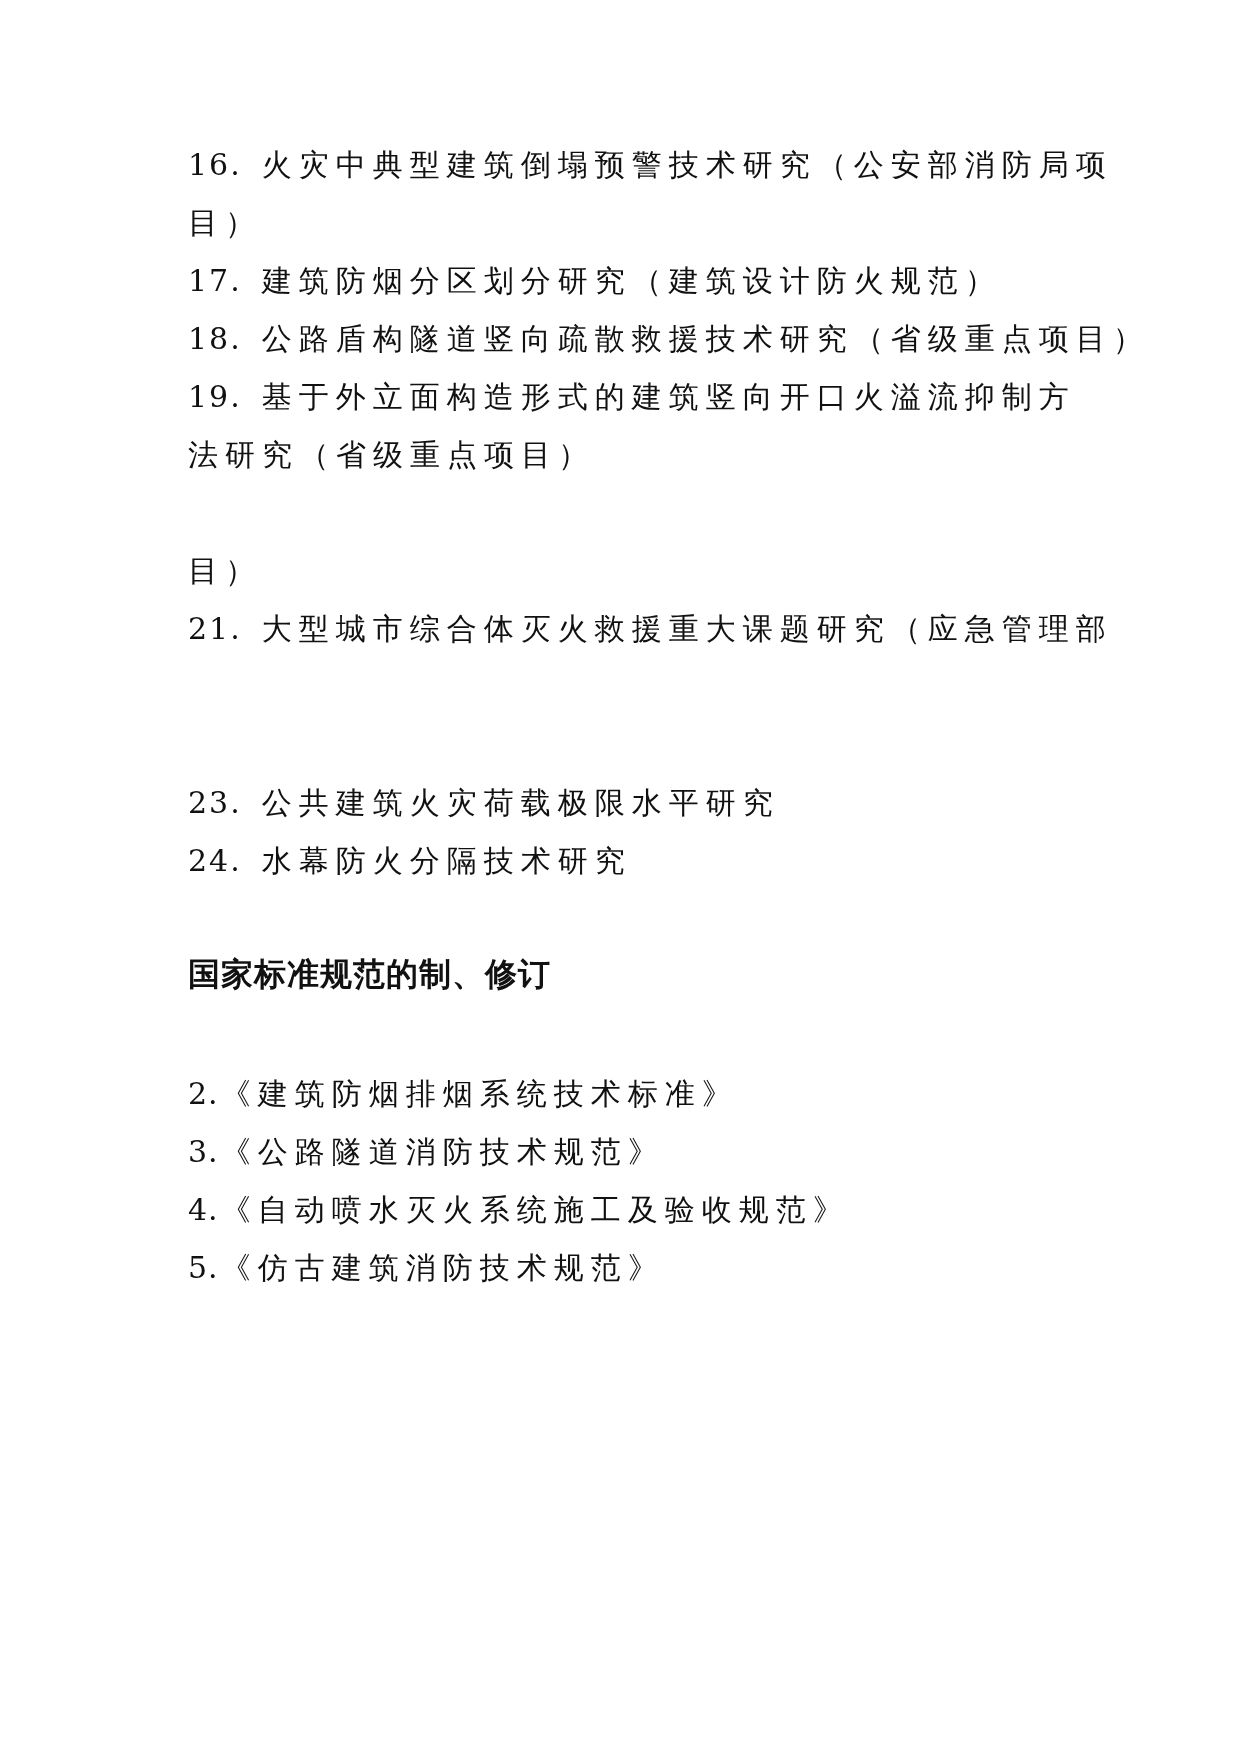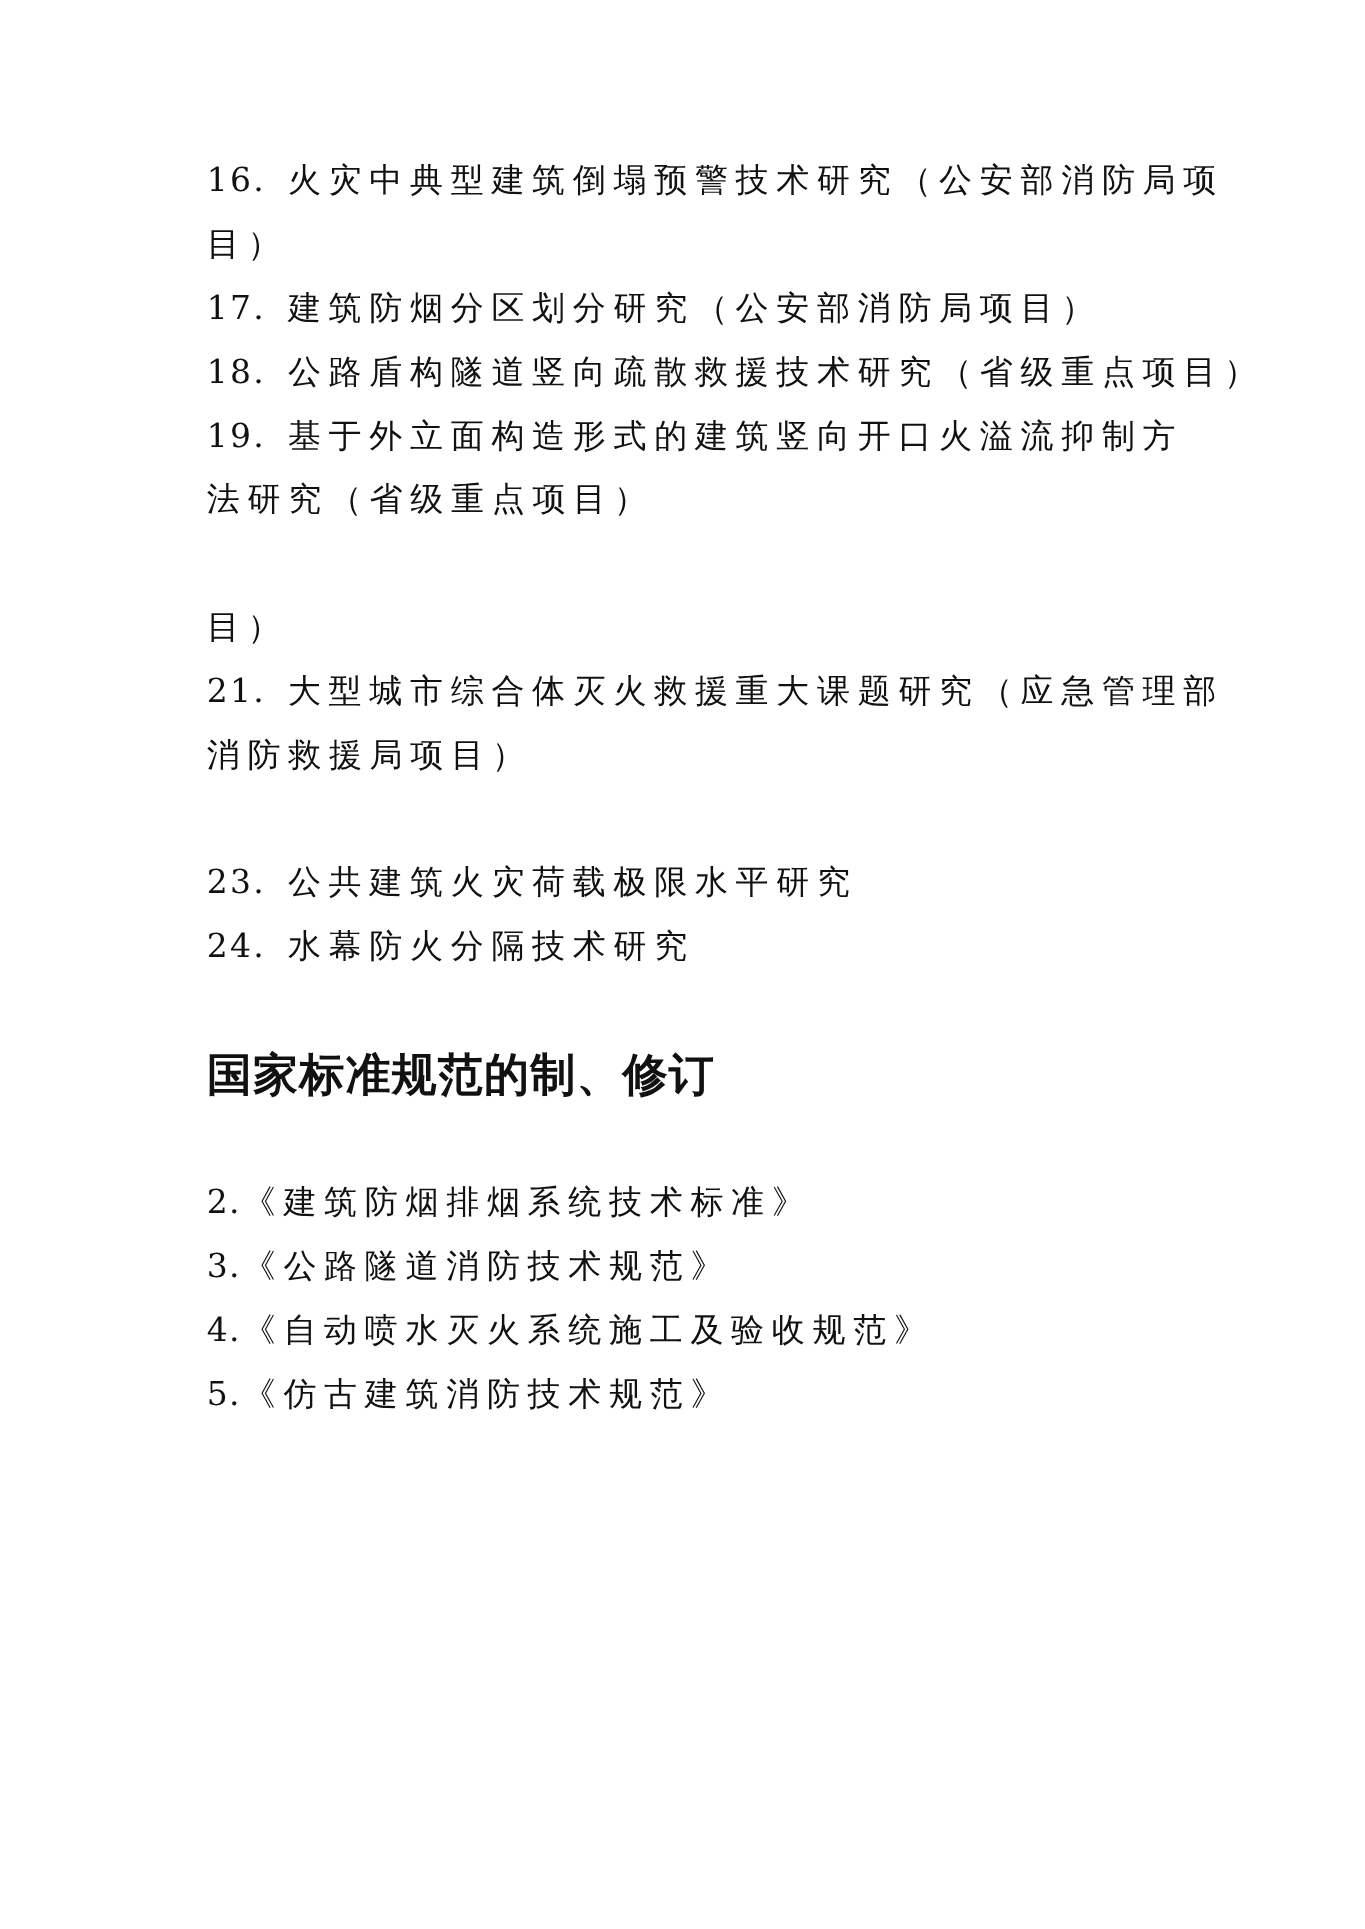--- a/index.html
+++ b/index.html
@@ -1,62 +1,59 @@
 <!DOCTYPE html>
 <html><head>
 <meta charset="utf-8">
 <style>
   html, body { margin: 0; padding: 0; background: #ffffff; }
   body { width: 1241px; height: 1754px; position: relative; overflow: hidden;
          font-family: "DejaVu Serif", "Liberation Serif", serif; color: #111111; }
   .page { position: absolute; left: 0; top: 0; width: 1223px; height: 1754px; background: #ffffff; }
   .line { position: absolute; left: 188px; font-size: 30px; line-height: 40px;
           letter-spacing: 7px; white-space: nowrap; }
-  .heading { position: absolute; left: 188px; font-size: 41px; line-height: 40px;
-             font-weight: bold; font-family: Liberation Sans, sans-serif;
+  .heading { position: absolute; left: 188px; font-size: 32px; line-height: 40px;
+             font-weight: bold; font-family: Liberation Mono, monospace;
              letter-spacing: 1px; white-space: nowrap; }
   .num { display: inline-block; letter-spacing: 2px; margin-right: 20px; }
   .num-std { display: inline-block; letter-spacing: 1px; margin-right: 2px; }
 </style>
 </head>
 <body>
 
 <div class="page">
 
   <div class="line" style="top:145px">
     <span class="num">16.</span><span>火灾中典型建筑倒塌预警技术研究（公安部消防局项</span>
   </div>
   <div class="line" style="top:203px">
     <span>目）</span>
   </div>
 
   <div class="line" style="top:261px">
-    <span class="num">17.</span><span>建筑防烟分区划分研究（公安部消防局项目）</span>
+    <span class="num">17.</span><span>建筑防烟分区划分研究（建筑设计防火规范）</span>
   </div>
 
   <div class="line" style="top:319px">
     <span class="num">18.</span><span>公路盾构隧道竖向疏散救援技术研究（省级重点项目）</span>
   </div>
 
   <div class="line" style="top:377px">
     <span class="num">19.</span><span>基于外立面构造形式的建筑竖向开口火溢流抑制方</span>
   </div>
   <div class="line" style="top:435px">
     <span>法研究（省级重点项目）</span>
   </div>
 
   <div class="line" style="top:551px">
     <span>目）</span>
   </div>
 
   <div class="line" style="top:609px">
     <span class="num">21.</span><span>大型城市综合体灭火救援重大课题研究（应急管理部</span>
-  </div>
-  <div class="line" style="top:667px">
-    <span>消防救援局项目）</span>
   </div>
 
 
   <div class="line" style="top:783px">
     <span class="num">23.</span><span>公共建筑火灾荷载极限水平研究</span>
   </div>
 
   <div class="line" style="top:841px">
     <span class="num">24.</span><span>水幕防火分隔技术研究</span>
   </div>

